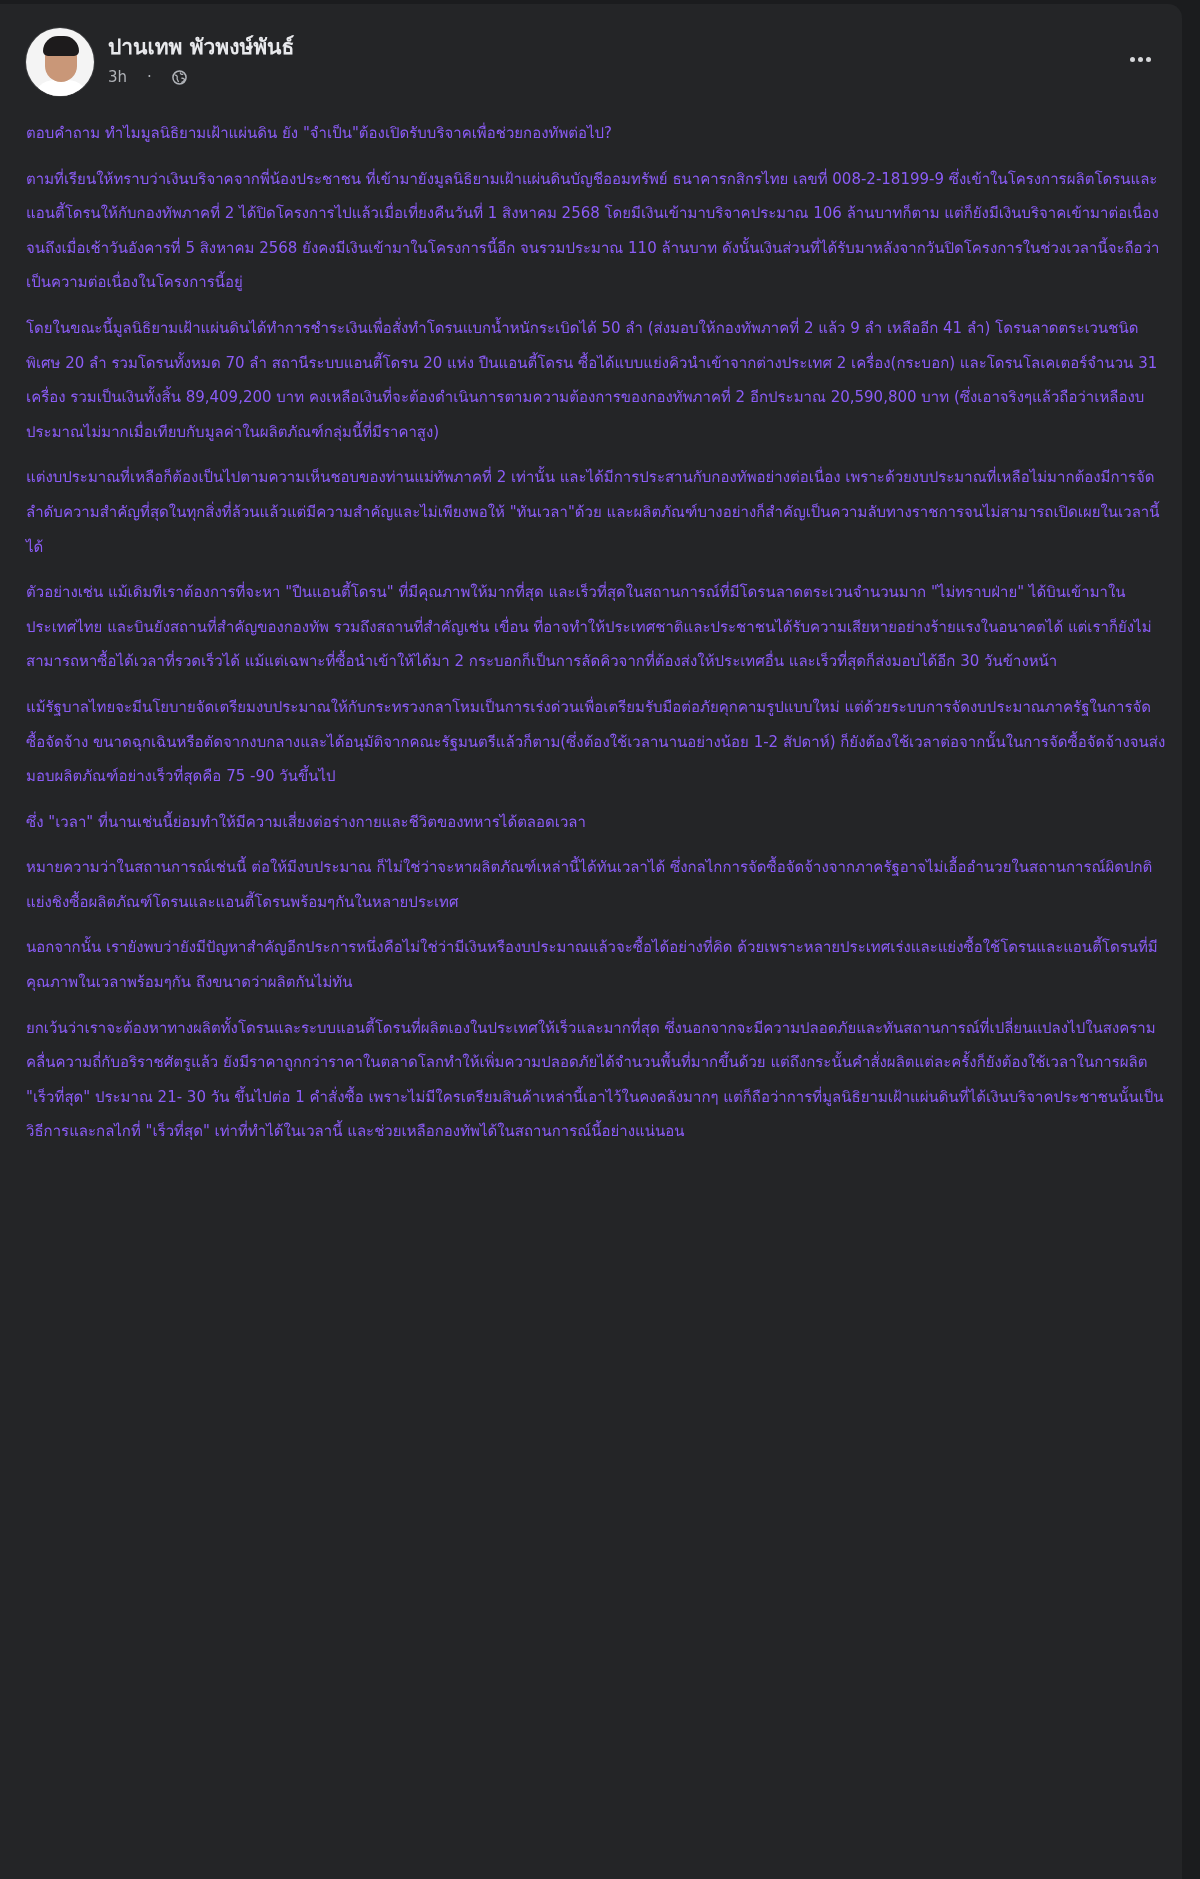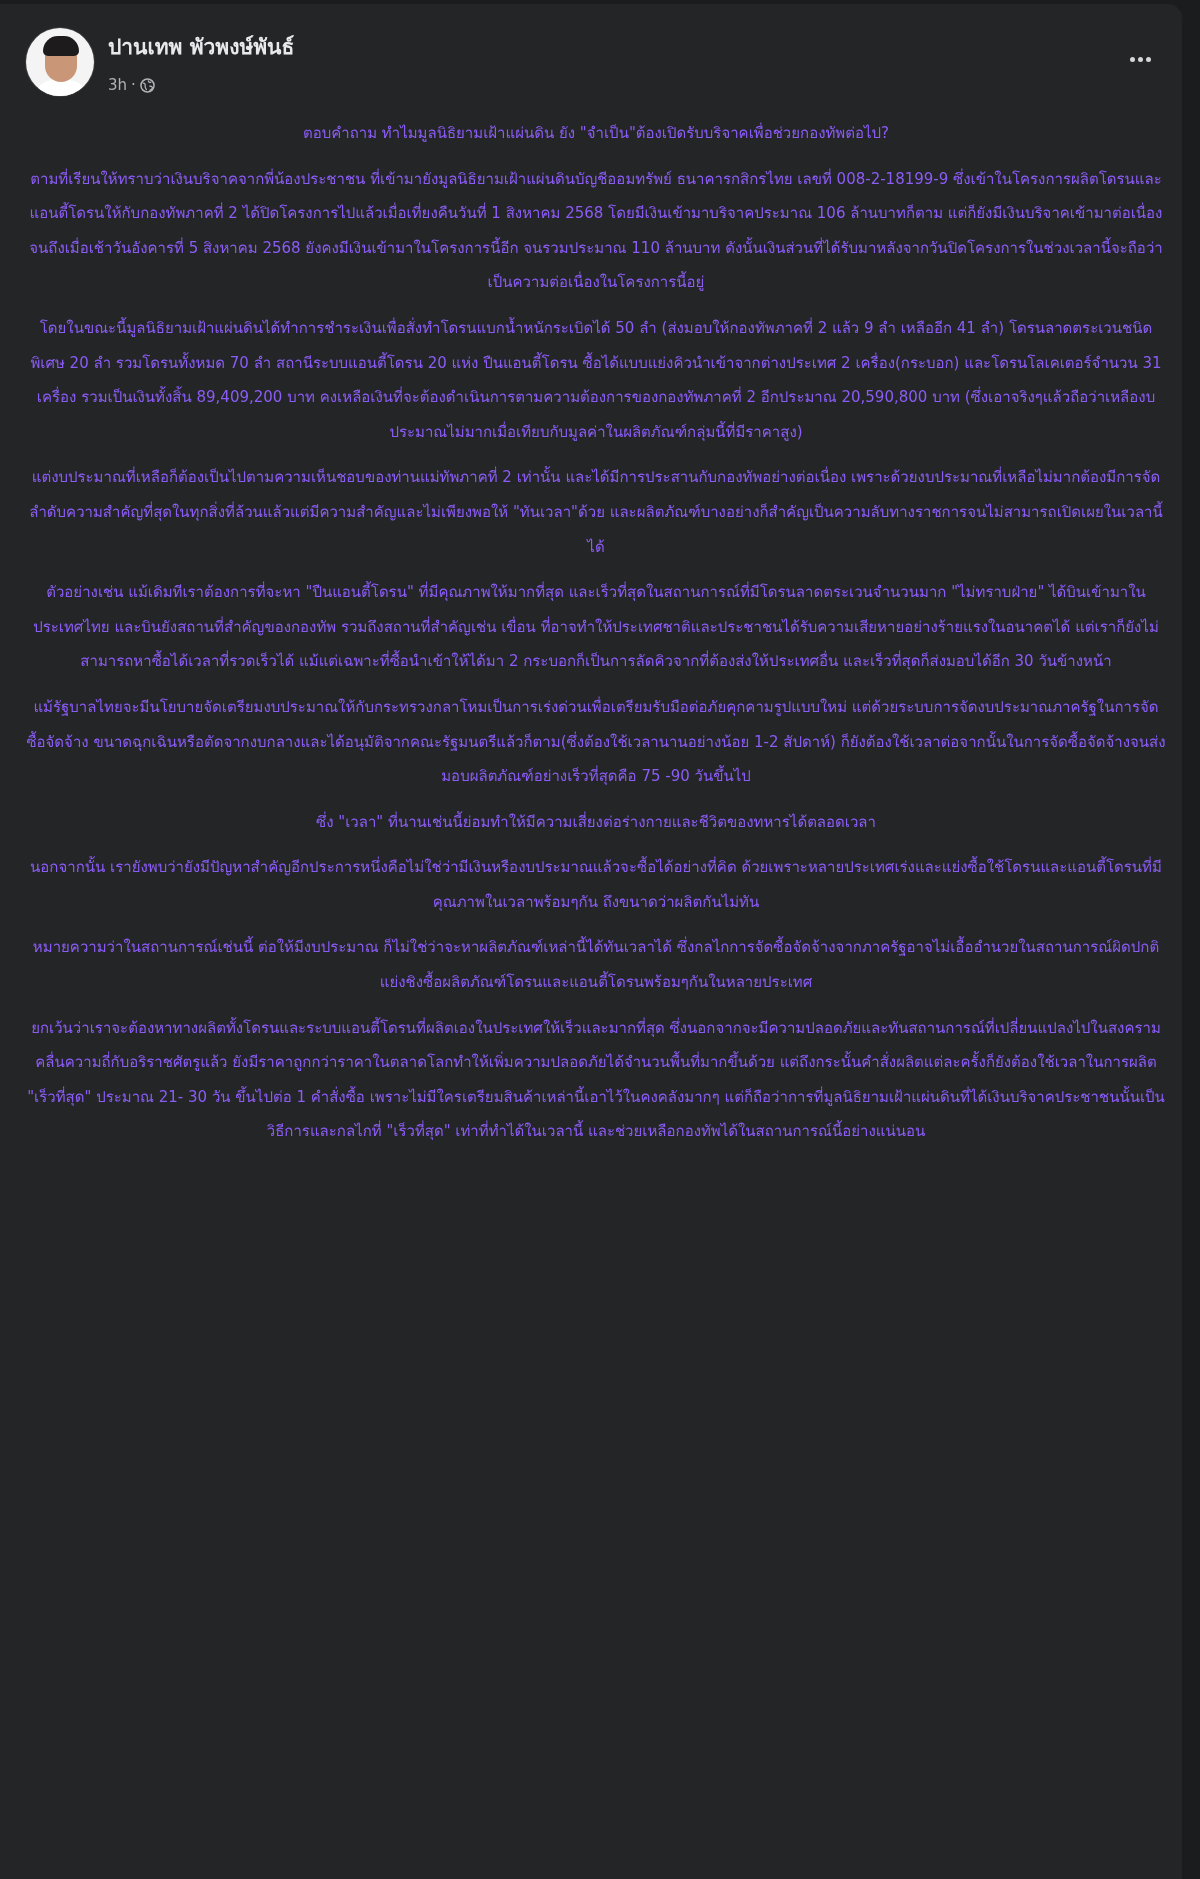--- a/index.html
+++ b/index.html
@@ -10,21 +10,20 @@
   }
   .card {
     position: absolute;
     left: 0; top: 4px;
     width: 1182px; height: 1875px;
     background: #242527;
     border-radius: 0 14px 0 0;
     box-sizing: border-box;
     font-family: "DejaVu Sans", "Liberation Sans", sans-serif;
     color: #e6e7ea;
-    text-align: center;
   }
   .header {
     position: absolute; left: 0; top: 0; right: 0; height: 110px;
   }
   .avatar {
     position: absolute; left: 26px; top: 24px;
     width: 68px; height: 68px; border-radius: 50%;
     background: #f4f4f4;
     overflow: hidden;
     box-shadow: 0 0 0 1px #3a3b3d;
@@ -39,23 +38,23 @@
   }
   .avatar .shirt {
     position: absolute; left: 8px; top: 52px; width: 54px; height: 24px;
     background: #ffffff; border-radius: 20px 20px 0 0;
   }
   .author {
     position: absolute; left: 108px; top: 26px;
     font-size: 21px; font-weight: bold; color: #e8e9ec;
   }
   .meta {
-    position: absolute; left: 108px; top: 72px;
+    position: absolute; left: 108px; top: 64px;
     font-size: 15px; color: #b0b3b8;
-    display: flex; align-items: center; gap: 4px;
+    display: flex; align-items: center; gap: 20px;
   }
   .globe {
     display: inline-block; width: 15px; height: 15px;
   }
   .more {
     position: absolute; left: 1120px; top: 38px;
     width: 40px; height: 34px;
     display: flex; align-items: center; justify-content: center;
     gap: 3px; cursor: pointer;
   }
@@ -99,17 +98,17 @@
   </div>
 
   <div class="body">
     <p>ตอบคำถาม ทำไมมูลนิธิยามเฝ้าแผ่นดิน ยัง "จำเป็น"ต้องเปิดรับบริจาคเพื่อช่วยกองทัพต่อไป?</p>
     <p>ตามที่เรียนให้ทราบว่าเงินบริจาคจากพี่น้องประชาชน ที่เข้ามายังมูลนิธิยามเฝ้าแผ่นดินบัญชีออมทรัพย์ ธนาคารกสิกรไทย เลขที่ 008-2-18199-9 ซึ่งเข้าในโครงการผลิตโดรนและแอนตี้โดรนให้กับกองทัพภาคที่ 2 ได้ปิดโครงการไปแล้วเมื่อเที่ยงคืนวันที่ 1 สิงหาคม 2568 โดยมีเงินเข้ามาบริจาคประมาณ 106 ล้านบาทก็ตาม แต่ก็ยังมีเงินบริจาคเข้ามาต่อเนื่อง จนถึงเมื่อเช้าวันอังคารที่ 5 สิงหาคม 2568 ยังคงมีเงินเข้ามาในโครงการนี้อีก จนรวมประมาณ 110 ล้านบาท  ดังนั้นเงินส่วนที่ได้รับมาหลังจากวันปิดโครงการในช่วงเวลานี้จะถือว่าเป็นความต่อเนื่องในโครงการนี้อยู่</p>
     <p>โดยในขณะนี้มูลนิธิยามเฝ้าแผ่นดินได้ทำการชำระเงินเพื่อสั่งทำโดรนแบกน้ำหนักระเบิดได้ 50 ลำ (ส่งมอบให้กองทัพภาคที่ 2 แล้ว 9 ลำ เหลืออีก 41 ลำ) โดรนลาดตระเวนชนิดพิเศษ 20 ลำ  รวมโดรนทั้งหมด 70 ลำ สถานีระบบแอนตี้โดรน 20 แห่ง ปืนแอนตี้โดรน ซื้อได้แบบแย่งคิวนำเข้าจากต่างประเทศ 2 เครื่อง(กระบอก) และโดรนโลเคเตอร์จำนวน 31 เครื่อง รวมเป็นเงินทั้งสิ้น 89,409,200 บาท คงเหลือเงินที่จะต้องดำเนินการตามความต้องการของกองทัพภาคที่ 2 อีกประมาณ 20,590,800 บาท (ซึ่งเอาจริงๆแล้วถือว่าเหลืองบประมาณไม่มากเมื่อเทียบกับมูลค่าในผลิตภัณฑ์กลุ่มนี้ที่มีราคาสูง)</p>
     <p>แต่งบประมาณที่เหลือก็ต้องเป็นไปตามความเห็นชอบของท่านแม่ทัพภาคที่ 2 เท่านั้น และได้มีการประสานกับกองทัพอย่างต่อเนื่อง เพราะด้วยงบประมาณที่เหลือไม่มากต้องมีการจัดลำดับความสำคัญที่สุดในทุกสิ่งที่ล้วนแล้วแต่มีความสำคัญและไม่เพียงพอให้ "ทันเวลา"ด้วย  และผลิตภัณฑ์บางอย่างก็สำคัญเป็นความลับทางราชการจนไม่สามารถเปิดเผยในเวลานี้ได้</p>
     <p>ตัวอย่างเช่น แม้เดิมทีเราต้องการที่จะหา "ปืนแอนตี้โดรน" ที่มีคุณภาพให้มากที่สุด และเร็วที่สุดในสถานการณ์ที่มีโดรนลาดตระเวนจำนวนมาก "ไม่ทราบฝ่าย" ได้บินเข้ามาในประเทศไทย และบินยังสถานที่สำคัญของกองทัพ รวมถึงสถานที่สำคัญเช่น เขื่อน ที่อาจทำให้ประเทศชาติและประชาชนได้รับความเสียหายอย่างร้ายแรงในอนาคตได้ แต่เราก็ยังไม่สามารถหาซื้อได้เวลาที่รวดเร็วได้ แม้แต่เฉพาะที่ซื้อนำเข้าให้ได้มา 2 กระบอกก็เป็นการลัดคิวจากที่ต้องส่งให้ประเทศอื่น และเร็วที่สุดก็ส่งมอบได้อีก 30 วันข้างหน้า</p>
     <p>แม้รัฐบาลไทยจะมีนโยบายจัดเตรียมงบประมาณให้กับกระทรวงกลาโหมเป็นการเร่งด่วนเพื่อเตรียมรับมือต่อภัยคุกคามรูปแบบใหม่ แต่ด้วยระบบการจัดงบประมาณภาครัฐในการจัดซื้อจัดจ้าง ขนาดฉุกเฉินหรือตัดจากงบกลางและได้อนุมัติจากคณะรัฐมนตรีแล้วก็ตาม(ซึ่งต้องใช้เวลานานอย่างน้อย 1-2 สัปดาห์)  ก็ยังต้องใช้เวลาต่อจากนั้นในการจัดซื้อจัดจ้างจนส่งมอบผลิตภัณฑ์อย่างเร็วที่สุดคือ 75 -90 วันขึ้นไป</p>
     <p>ซึ่ง "เวลา" ที่นานเช่นนี้ย่อมทำให้มีความเสี่ยงต่อร่างกายและชีวิตของทหารได้ตลอดเวลา</p>
+    <p>หมายความว่าในสถานการณ์เช่นนี้ ต่อให้มีงบประมาณ ก็ไม่ใช่ว่าจะหาผลิตภัณฑ์เหล่านี้ได้ทันเวลาได้ ซึ่งกลไกการจัดซื้อจัดจ้างจากภาครัฐอาจไม่เอื้ออำนวยในสถานการณ์ผิดปกติแย่งชิงซื้อผลิตภัณฑ์โดรนและแอนตี้โดรนพร้อมๆกันในหลายประเทศ</p>
     <p>นอกจากนั้น เรายังพบว่ายังมีปัญหาสำคัญอีกประการหนึ่งคือไม่ใช่ว่ามีเงินหรืองบประมาณแล้วจะซื้อได้อย่างที่คิด ด้วยเพราะหลายประเทศเร่งและแย่งซื้อใช้โดรนและแอนตี้โดรนที่มีคุณภาพในเวลาพร้อมๆกัน ถึงขนาดว่าผลิตกันไม่ทัน</p>
-    <p>หมายความว่าในสถานการณ์เช่นนี้ ต่อให้มีงบประมาณ ก็ไม่ใช่ว่าจะหาผลิตภัณฑ์เหล่านี้ได้ทันเวลาได้ ซึ่งกลไกการจัดซื้อจัดจ้างจากภาครัฐอาจไม่เอื้ออำนวยในสถานการณ์ผิดปกติแย่งชิงซื้อผลิตภัณฑ์โดรนและแอนตี้โดรนพร้อมๆกันในหลายประเทศ</p>
     <p>ยกเว้นว่าเราจะต้องหาทางผลิตทั้งโดรนและระบบแอนตี้โดรนที่ผลิตเองในประเทศให้เร็วและมากที่สุด  ซึ่งนอกจากจะมีความปลอดภัยและทันสถานการณ์ที่เปลี่ยนแปลงไปในสงครามคลื่นความถี่กับอริราชศัตรูแล้ว  ยังมีราคาถูกกว่าราคาในตลาดโลกทำให้เพิ่มความปลอดภัยได้จำนวนพื้นที่มากขึ้นด้วย แต่ถึงกระนั้นคำสั่งผลิตแต่ละครั้งก็ยังต้องใช้เวลาในการผลิต "เร็วที่สุด" ประมาณ 21- 30 วัน ขึ้นไปต่อ 1 คำสั่งซื้อ เพราะไม่มีใครเตรียมสินค้าเหล่านี้เอาไว้ในคงคลังมากๆ แต่ก็ถือว่าการที่มูลนิธิยามเฝ้าแผ่นดินที่ได้เงินบริจาคประชาชนนั้นเป็นวิธีการและกลไกที่ "เร็วที่สุด" เท่าที่ทำได้ในเวลานี้ และช่วยเหลือกองทัพได้ในสถานการณ์นี้อย่างแน่นอน</p>
   </div>
 </div>
 
 </body></html>

